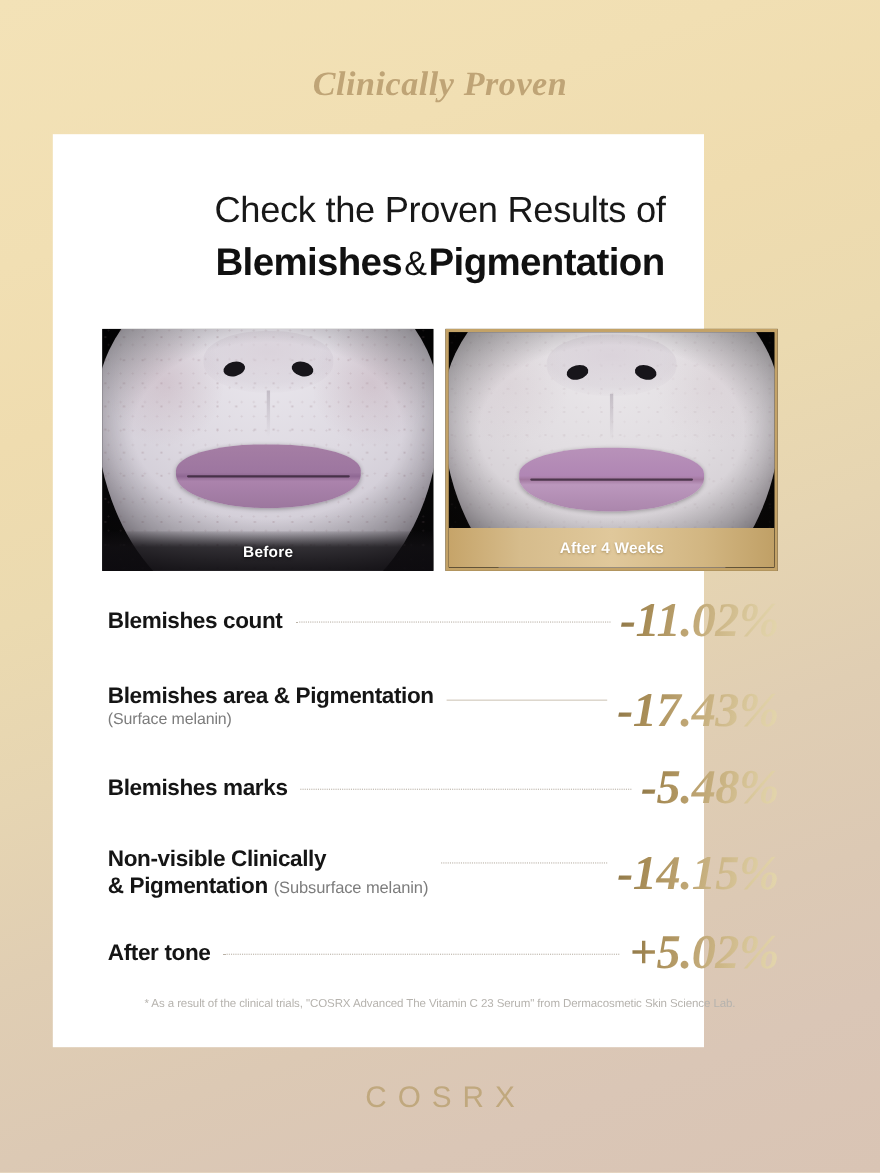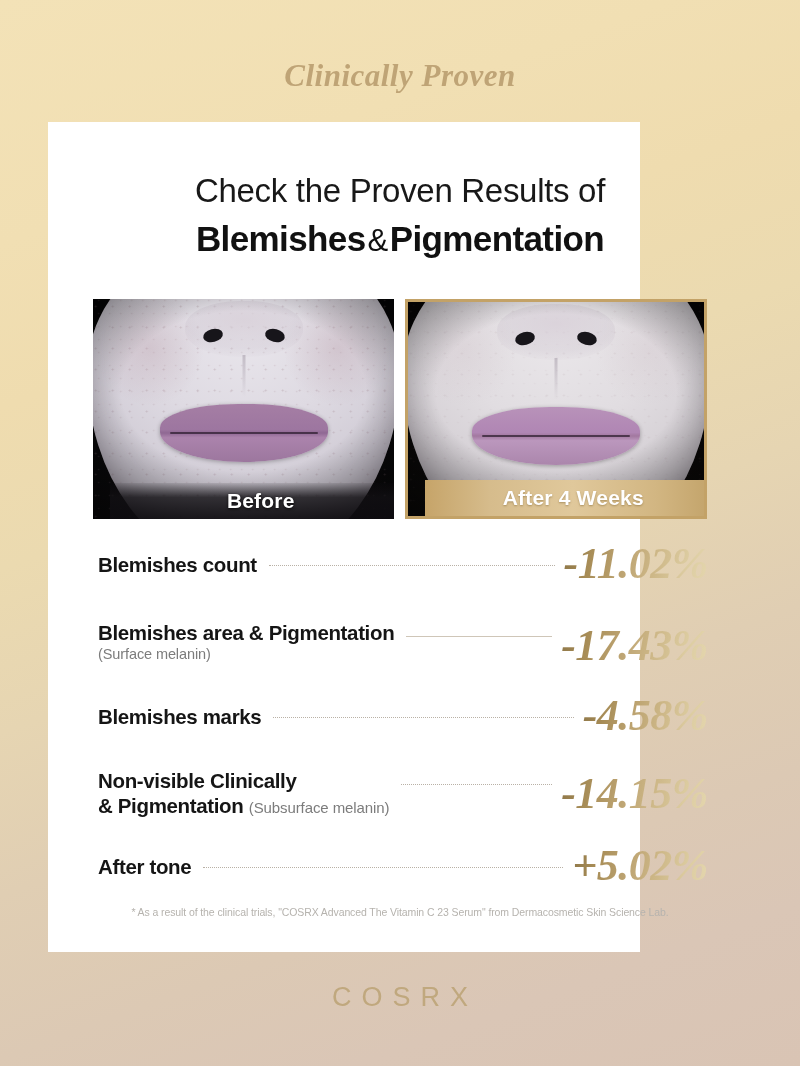--- a/index.html
+++ b/index.html
@@ -215,27 +215,27 @@
     background: radial-gradient(ellipse, rgba(186,160,168,0.14), rgba(186,160,168,0) 72%);
   }
   .vignette {
     position: absolute;
     inset: 0;
     background: radial-gradient(ellipse 78% 70% at 50% 42%, rgba(0,0,0,0) 52%, rgba(0,0,0,0.55) 100%);
   }
 
   .caption {
     position: absolute;
-    left: 17px;
+    left: 0;
     bottom: 0;
     width: 100%;
     height: 36px;
     line-height: 36px;
     text-align: center;
-    font-size: 21px;
+    font-size: 14px;
     font-weight: 700;
     color: #FFFFFF;
     letter-spacing: 0.2px;
   }
   .caption.before {
     background: linear-gradient(to bottom, rgba(20,18,22,0.10), rgba(18,16,20,0.78) 40%, rgba(14,12,16,0.9));
     text-shadow: 0 1px 3px rgba(0,0,0,0.85);
   }
   .caption.after {
     background: linear-gradient(to right, #C8A householder);
@@ -426,21 +426,21 @@
         </div>
         <div class="leader solid"></div>
         <div class="value">-17.43%</div>
       </div>
 
       <div class="row r2">
         <div class="row-label">
           <div class="lab-main">Blemishes marks</div>
         </div>
         <div class="leader"></div>
-        <div class="value">-4.58%</div>
+        <div class="value">-5.48%</div>
       </div>
 
       <div class="row r3 two-line">
         <div class="row-label stack">
           <div class="lab-main">Non-visible Clinically</div>
           <div class="lab-main"><span>&amp; Pigmentation</span> <span class="lab-sub inline">(Subsurface melanin)</span></div>
         </div>
         <div class="leader"></div>
         <div class="value">-14.15%</div>
       </div>

